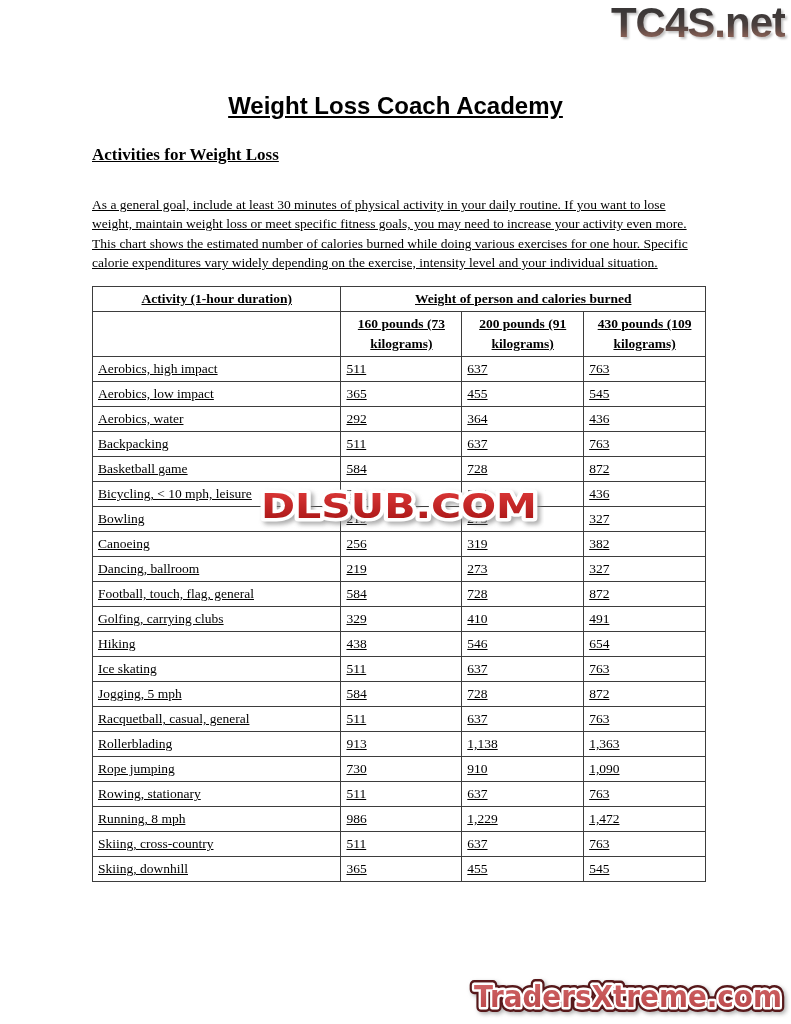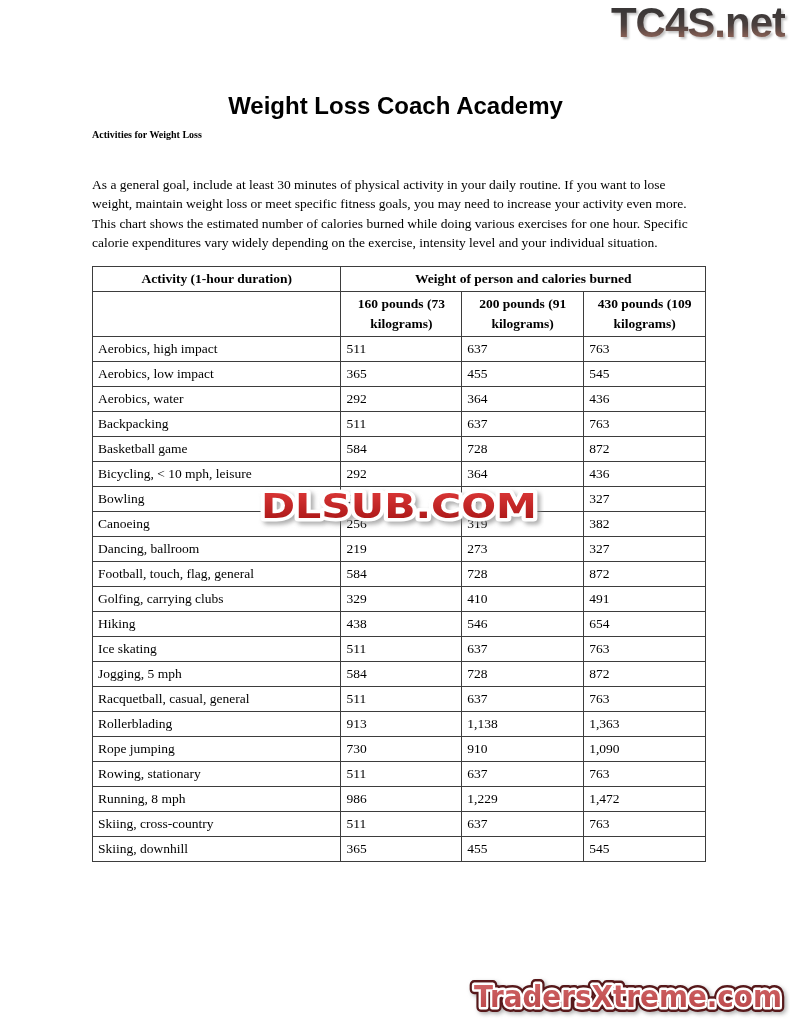--- a/index.html
+++ b/index.html
@@ -14,26 +14,26 @@
     background: linear-gradient(180deg, #3a3737 20%, #4a403e 55%, #8a6156 85%, #9d7165 100%);
     -webkit-background-clip: text; background-clip: text; color: transparent;
     filter: drop-shadow(2px 2px 1px #c2c2c2);
     line-height: 1;
   }
   .wm-dlsub { position: absolute; left: 254px; top: 483px; width: 290px; height: 46px; }
   .wm-traders { position: absolute; left: 466px; top: 974px; width: 324px; height: 46px; text-decoration: underline; }
   .wm-svg-text { font-family: "DejaVu Sans", sans-serif; font-weight: bold; }
 
   
-  .page { padding: 92px 92px 8px 92px; }
+  .page { padding: 92px 92px 8px 92px; text-decoration: underline; }
   .doc-title {
     font-family: "Liberation Sans", sans-serif;
     font-weight: bold; font-size: 24px; text-align: center; line-height: 28px;
   }
-  .section-heading { margin-top: 6px; font-size: 10px; font-weight: bold; line-height: 17px; }
+  .section-heading { margin-top: 26px; font-size: 17px; font-weight: bold; line-height: 17px; }
   .body-para { margin-top: 32px; font-size: 13.5px; line-height: 19.3px; width: 616px; }
   .body-para + .body-para { margin-top: 0; }
 
   
   table.cal-table {
     margin-top: 14px; border-collapse: collapse; width: 614px;
     font-size: 13.5px;
   }
   .cal-table th, .cal-table td { border: 1px solid #3d3d3d; vertical-align: middle; }
   .cal-table thead th { font-weight: bold; text-align: center; padding: 2px 4px; }

